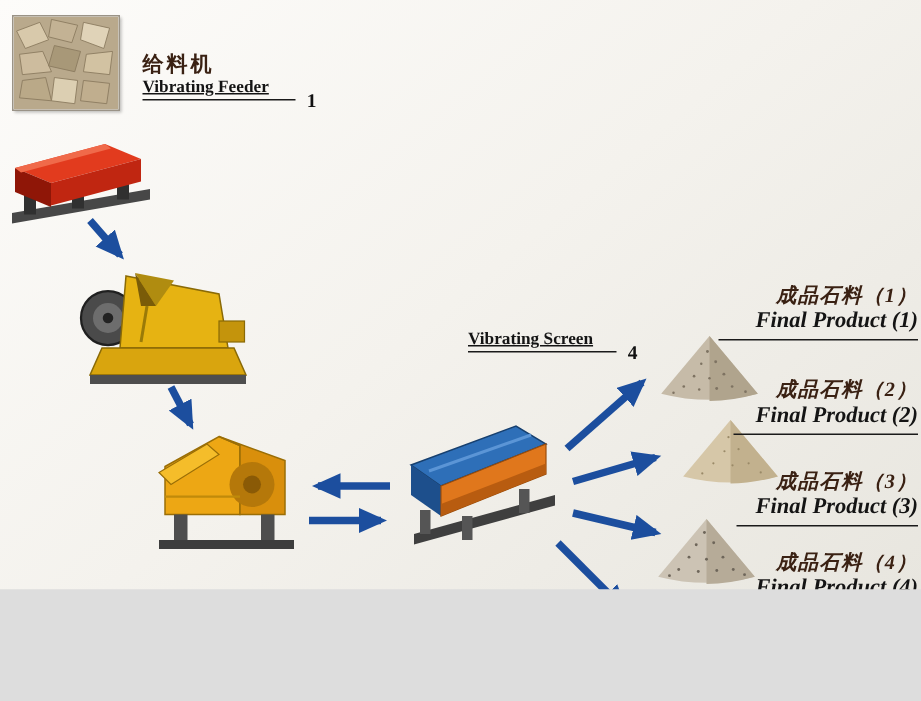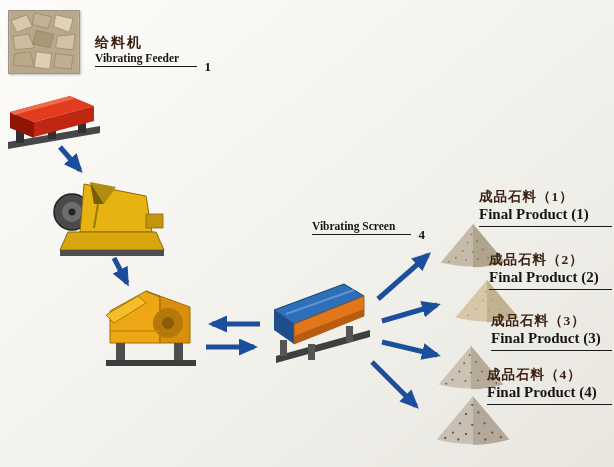--- a/index.html
+++ b/index.html
@@ -1,31 +1,31 @@
 <!DOCTYPE html>
 <html><head>
 <meta charset="utf-8">
 <style>
   * { margin:0; padding:0; box-sizing:border-box; }
   html,body { background:#ddd; }
   body { font-family:"Liberation Serif","DejaVu Serif",serif; }
   .canvas {
-    position:relative; width:614px; height:467px; margin:0 auto;
+    position:relative; width:614px; height:393px; margin:0 auto;
     background:linear-gradient(140deg,#fdfcfa 0%,#f4f2ed 50%,#e8e6df 100%);
     overflow:hidden;
   }
 
   
   .stage-label { position:absolute; border-bottom:1.5px solid #1a1a1a; padding-bottom:2px; z-index:5; }
   .stage-label .zh { font-size:14px; font-weight:bold; color:#3a2113; letter-spacing:2px; white-space:nowrap; }
-  .stage-label .en { font-size:11.5px; font-weight:bold; color:#141414; white-space:nowrap; }
+  .stage-label .en { font-size:11.5px; font-weight:bold; color:#141414; white-space:nowrap;text-decoration:underline; }
   .stage-label .num { position:absolute; right:-14px; bottom:-9px; font-size:13px; font-weight:bold; color:#111; }
 
   
-  .product-label { position:absolute; text-align:left; border-bottom:1.5px solid #1a1a1a; padding-bottom:3px; z-index:5; }
+  .product-label { position:absolute; text-align:right; border-bottom:1.5px solid #1a1a1a; padding-bottom:3px; z-index:5;font-style:italic; }
   .product-label .zh { font-size:13.5px; font-weight:bold; color:#3a2113; letter-spacing:1px; white-space:nowrap; }
   .product-label .en { font-size:15px; font-weight:bold; color:#141414; white-space:nowrap; }
 
   .machine { position:absolute; z-index:2; }
   .machine svg { display:block; width:100%; height:100%; }
 
   .photo { border:1px solid #9a9387; box-shadow:1px 1px 2px rgba(0,0,0,.25); }
 
   .arrows { position:absolute; left:0; top:0; z-index:3; }
   .arrow-line { fill:none; stroke-width:5; }

